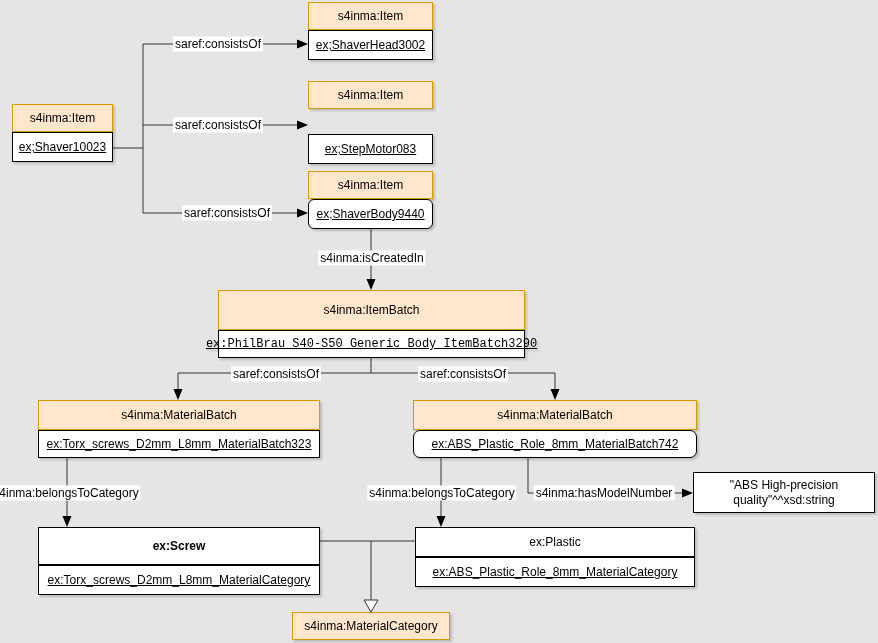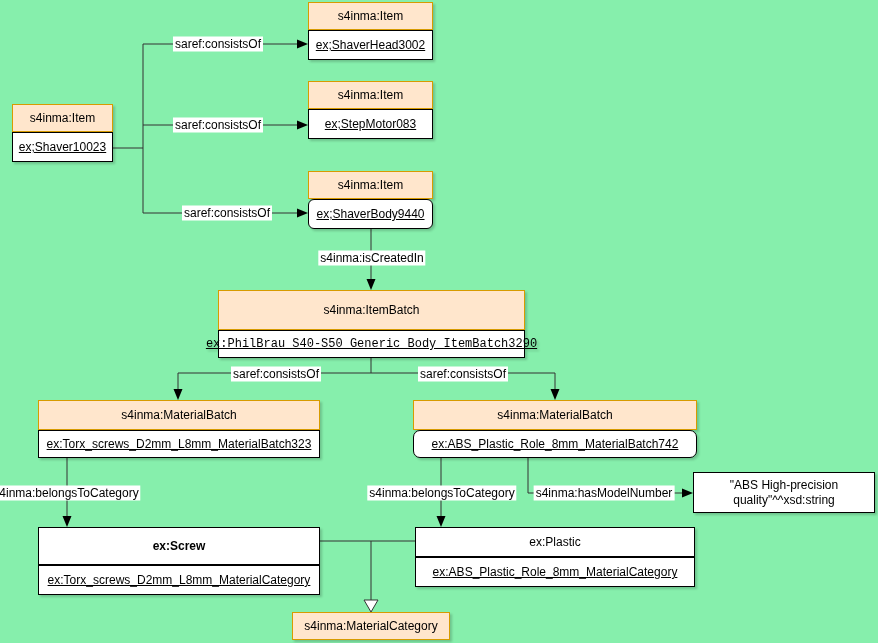--- a/index.html
+++ b/index.html
@@ -1,17 +1,17 @@
 <!DOCTYPE html>
 <html><head>
 <meta charset="utf-8">
 <style>
   html, body { margin:0; padding:0; background:#ffffff; }
   .canvas {
-    position:relative; width:878px; height:643px; background:#86efac;
+    position:relative; width:878px; height:643px; background:#e5e5e5;
     font-family:"Liberation Sans", sans-serif; font-size:12px; color:#000;
     overflow:hidden;
   }
   svg.edges { position:absolute; left:0; top:0; }
   .entity { position:absolute; text-align:center; filter:drop-shadow(2px 2px 1px rgba(0,0,0,0.18)); }
   .hdr, .bod {
     box-sizing:border-box; display:flex; align-items:center; justify-content:center;
     line-height:14px; white-space:nowrap;
   }
   .orange > .hdr { background:#ffe6cc; border:1px solid #d79b00; }
@@ -63,21 +63,21 @@
 
   <div class="entity orange" style="left:308px; top:2px; width:125px;">
     <div class="hdr" style="height:28px;">s4inma:Item</div>
     <div class="bod" style="height:30px;">
       <span class="iri">ex;ShaverHead3002</span>
     </div>
   </div>
 
   <div class="entity orange" style="left:308px; top:81px; width:125px;">
     <div class="hdr" style="height:28px;">s4inma:Item</div>
-    <div class="bod" style="height:30px;">
+    <div class="bod" style="height:30px;margin-top:25px;">
       <span class="iri">ex;StepMotor083</span>
     </div>
   </div>
 
   <div class="entity orange" style="left:308px; top:171px; width:125px;">
     <div class="hdr" style="height:28px;">s4inma:Item</div>
     <div class="bod" style="height:30px;border-radius:6px;">
       <span class="iri">ex;ShaverBody9440</span>
     </div>
   </div>

